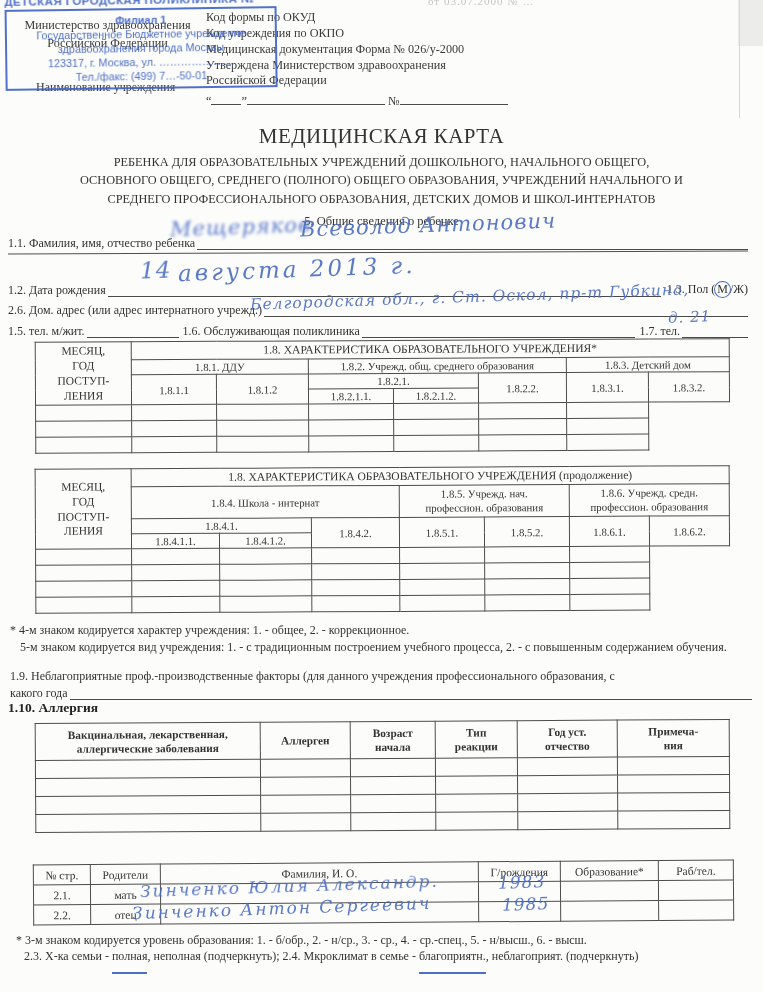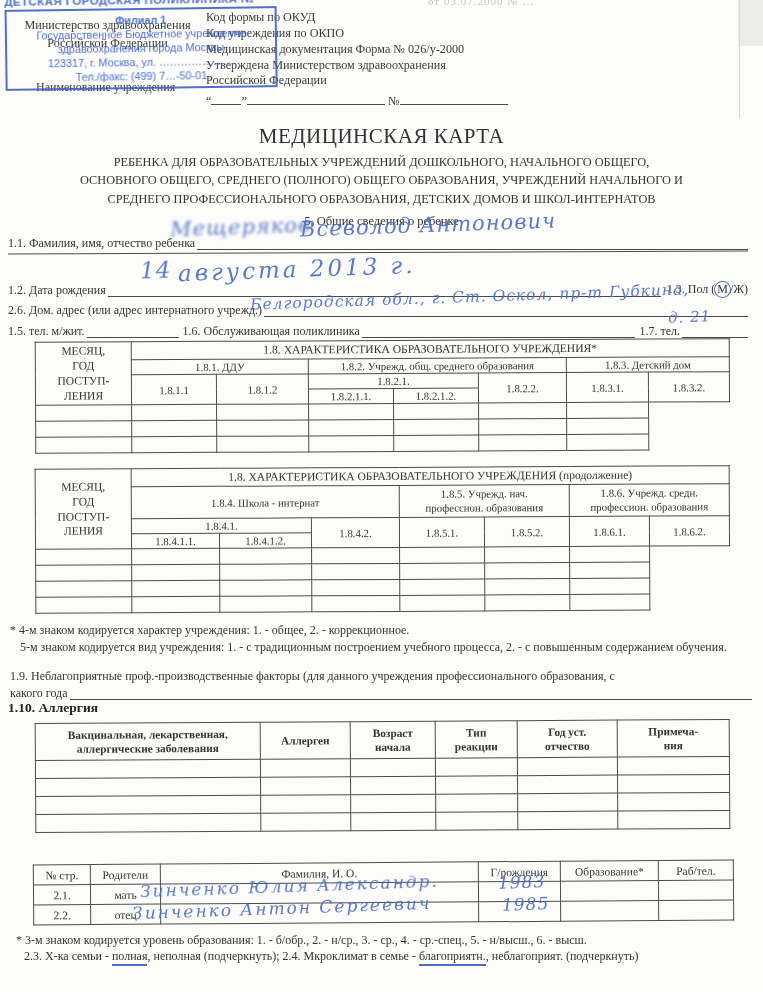--- a/index.html
+++ b/index.html
@@ -48,21 +48,21 @@
   .t18a td.empty,.t18b td.empty{height:13px;}
   .fn{position:absolute;left:10px;width:742px;font-size:12px;line-height:1.45;color:#333;}
   .allergy-head{position:absolute;left:8px;top:700px;font-size:13.5px;font-weight:bold;color:#222;}
   .tallergy{position:absolute;left:35px;top:721px;transform:rotate(-.35deg);}
   .tallergy td{font-size:11.3px;}
   .tallergy .hdr td{font-weight:bold;height:34px;}
   .tallergy td.empty{height:15px;}
   .sec2-head{position:absolute;left:0;top:842px;width:763px;text-align:center;font-size:12.8px;color:#333;}
   .tanam{position:absolute;left:33px;top:862px;transform:rotate(-.4deg);}
   .tanam td{font-size:11.5px;height:17px;border-width:1.4px;}
-  .pen-u{border-bottom:2px solid #4d6ec5;padding-bottom:1px;}
+  .pen-u{border-bottom:2px solid #4d6ec5;padding-bottom:9px;}
 </style>
 </head>
 <body>
 
 <div class="sheet">
 
   <div class="corner-box"></div>
   <div class="vline"></div>
 
   <div class="hdr-left">

